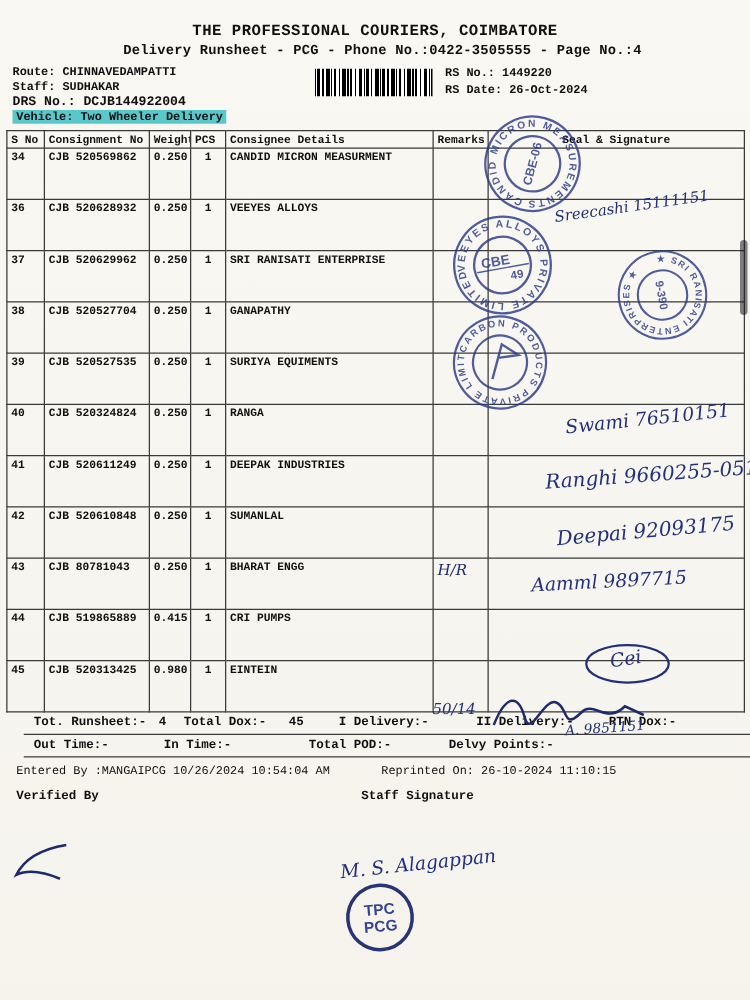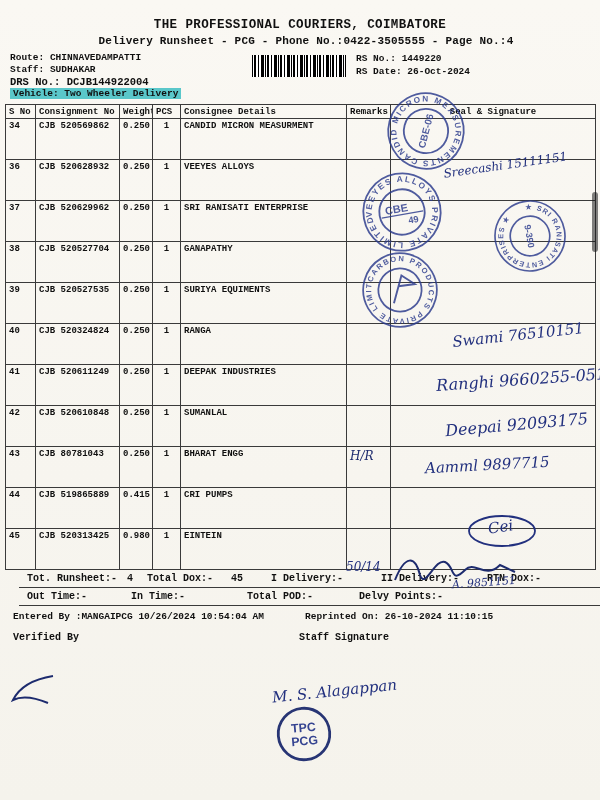--- a/index.html
+++ b/index.html
@@ -28,21 +28,21 @@
   .runsheet th, .runsheet td { border:1px solid #3a3a3a; overflow:hidden; }
   .runsheet th { font-size:9px; font-weight:bold; text-align:left; padding:1px 3px; height:11px; white-space:nowrap; }
   .runsheet th.center { text-align:center; }
   .runsheet td { font-size:9px; font-weight:bold; vertical-align:top; padding:2px 3px; height:36px; white-space:nowrap; }
   .c-pcs { text-align:center; }
   td.handw { font-family:"DejaVu Serif", serif; font-style:italic; font-weight:normal; font-size:12px; color:#1c2a6d; }
 
   .totals-row, .out-row { position:relative; height:17px; margin-left:19px; width:590px;
     border-bottom:1px solid #3a3a3a; font-weight:bold; font-size:10px;text-decoration:underline; }
   .totals-row span, .out-row span { position:absolute; top:3px; white-space:nowrap; }
-  .entered-row { position:relative; height:19px; margin-left:5px; width:590px; font-weight:bold; font-size:9.5px; }
+  .entered-row { position:relative; height:19px; margin-left:5px; width:590px; font-weight:normal; font-size:9.5px; }
   .entered-row span { position:absolute; top:5px; white-space:nowrap; }
   .verify-row { position:relative; height:16px; margin:7px 0 0 5px; width:590px; font-weight:bold; font-size:10px; }
   .verify-row span { position:absolute; top:0; white-space:nowrap; }
 
   .overlay { position:absolute; inset:0; pointer-events:none; }
   .stamp { position:absolute; opacity:.82; }
   .stamp-ring { fill:none; stroke:#2a3a8c; stroke-width:2.2; }
   .stamp-text { font-family:"Liberation Sans", sans-serif; font-size:10px; font-weight:bold;
     fill:#2a3a8c; letter-spacing:2px; }
   .stamp-center { font-family:"Liberation Sans", sans-serif; font-weight:bold; fill:#2a3a8c; }
@@ -230,21 +230,21 @@
     <span style="left:340px">Delvy Points:-</span>
   </div>
 
   <div class="entered-row">
     <span style="left:8px">Entered By :MANGAIPCG 10/26/2024 10:54:04 AM</span>
     <span style="left:300px">Reprinted On: 26-10-2024 11:10:15</span>
   </div>
 
   <div class="verify-row">
     <span style="left:8px">Verified By</span>
-    <span style="left:294px">Staff Signature</span>
+    <span style="left:284px">Staff Signature</span>
   </div>
 
   <div class="overlay">
 
     <svg class="stamp" style="left:385px; top:90px; width:82px; height:82px; transform:rotate(-75deg);" viewBox="0 0 100 100">
       <circle class="stamp-ring" cx="50" cy="50" r="46"></circle>
       <circle class="stamp-ring" cx="50" cy="50" r="27"></circle>
       <path id="arc-candid" d="M50,50 m-36,0 a36,36 0 1,1 72,0 a36,36 0 1,1 -72,0" fill="none"></path>
       <text class="stamp-text"><textPath href="#arc-candid">CANDID MICRON MEASUREMENTS PVT LTD</textPath></text>
       <text class="stamp-center" x="50" y="54" text-anchor="middle" font-size="12">CBE-06</text>

